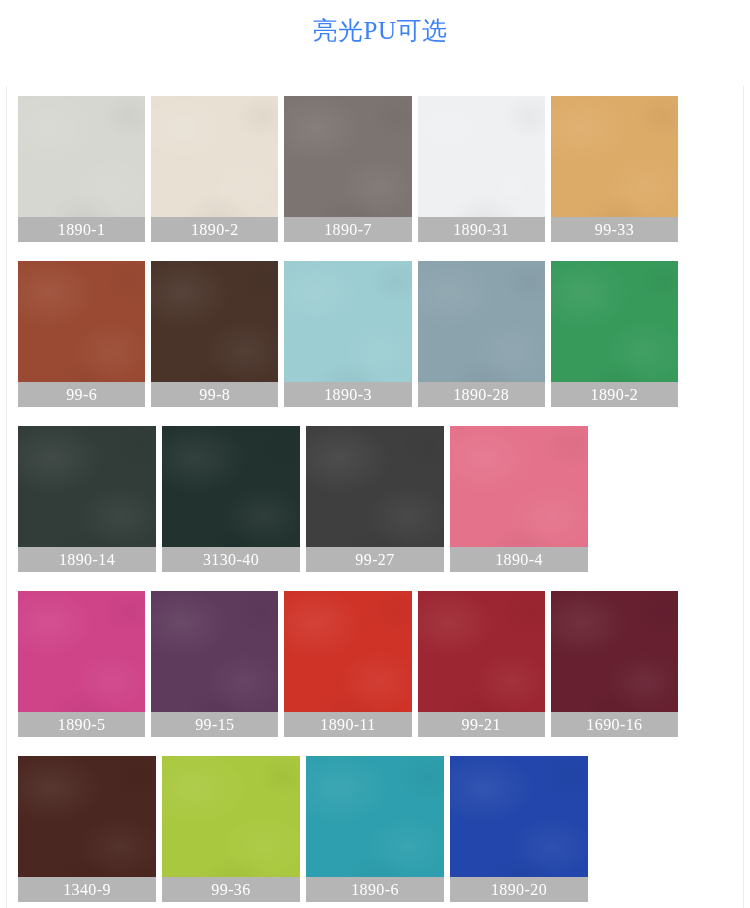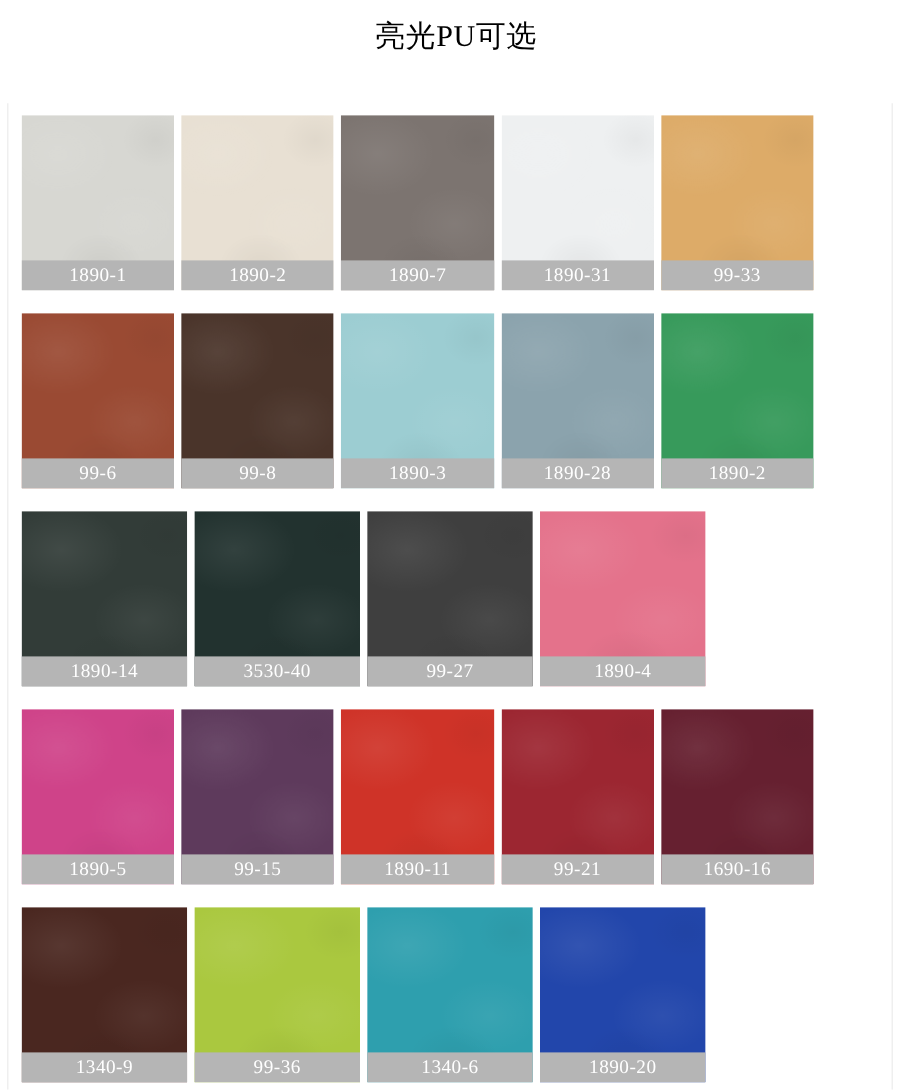--- a/index.html
+++ b/index.html
@@ -43,21 +43,21 @@
     height: 86px;
     background: #ffffff;
     display: flex;
     align-items: flex-start;
     justify-content: center;
   }
   #title-text {
     margin-top: 14px;
     font-size: 25px;
     line-height: 34px;
-    color: #000000;
+    color: #3b82f6;
     letter-spacing: 0.5px;
     font-weight: 400;
     white-space: nowrap;
   }
 
   
   #swatch-grid {
     position: absolute;
     left: 18px;
     top: 96px;
@@ -174,21 +174,21 @@
           <div class="swatch-label">1890-2</div>
         </div>
       </div>
       <div class="swatch-row">
         <div class="swatch-card">
           <div class="swatch-color" style="background: rgb(50, 60, 56);"></div>
           <div class="swatch-label">1890-14</div>
         </div>
         <div class="swatch-card">
           <div class="swatch-color" style="background: rgb(34, 50, 47);"></div>
-          <div class="swatch-label">3530-40</div>
+          <div class="swatch-label">3130-40</div>
         </div>
         <div class="swatch-card">
           <div class="swatch-color" style="background: rgb(63, 63, 63);"></div>
           <div class="swatch-label">99-27</div>
         </div>
         <div class="swatch-card">
           <div class="swatch-color" style="background: rgb(228, 114, 139);"></div>
           <div class="swatch-label">1890-4</div>
         </div>
       </div>
@@ -218,21 +218,21 @@
         <div class="swatch-card">
           <div class="swatch-color" style="background: rgb(74, 39, 32);"></div>
           <div class="swatch-label">1340-9</div>
         </div>
         <div class="swatch-card">
           <div class="swatch-color" style="background: rgb(170, 200, 63);"></div>
           <div class="swatch-label">99-36</div>
         </div>
         <div class="swatch-card">
           <div class="swatch-color" style="background: rgb(46, 159, 174);"></div>
-          <div class="swatch-label">1340-6</div>
+          <div class="swatch-label">1890-6</div>
         </div>
         <div class="swatch-card">
           <div class="swatch-color" style="background: rgb(34, 70, 171);"></div>
           <div class="swatch-label">1890-20</div>
         </div>
       </div>
     </div>
 
 </div>
 

